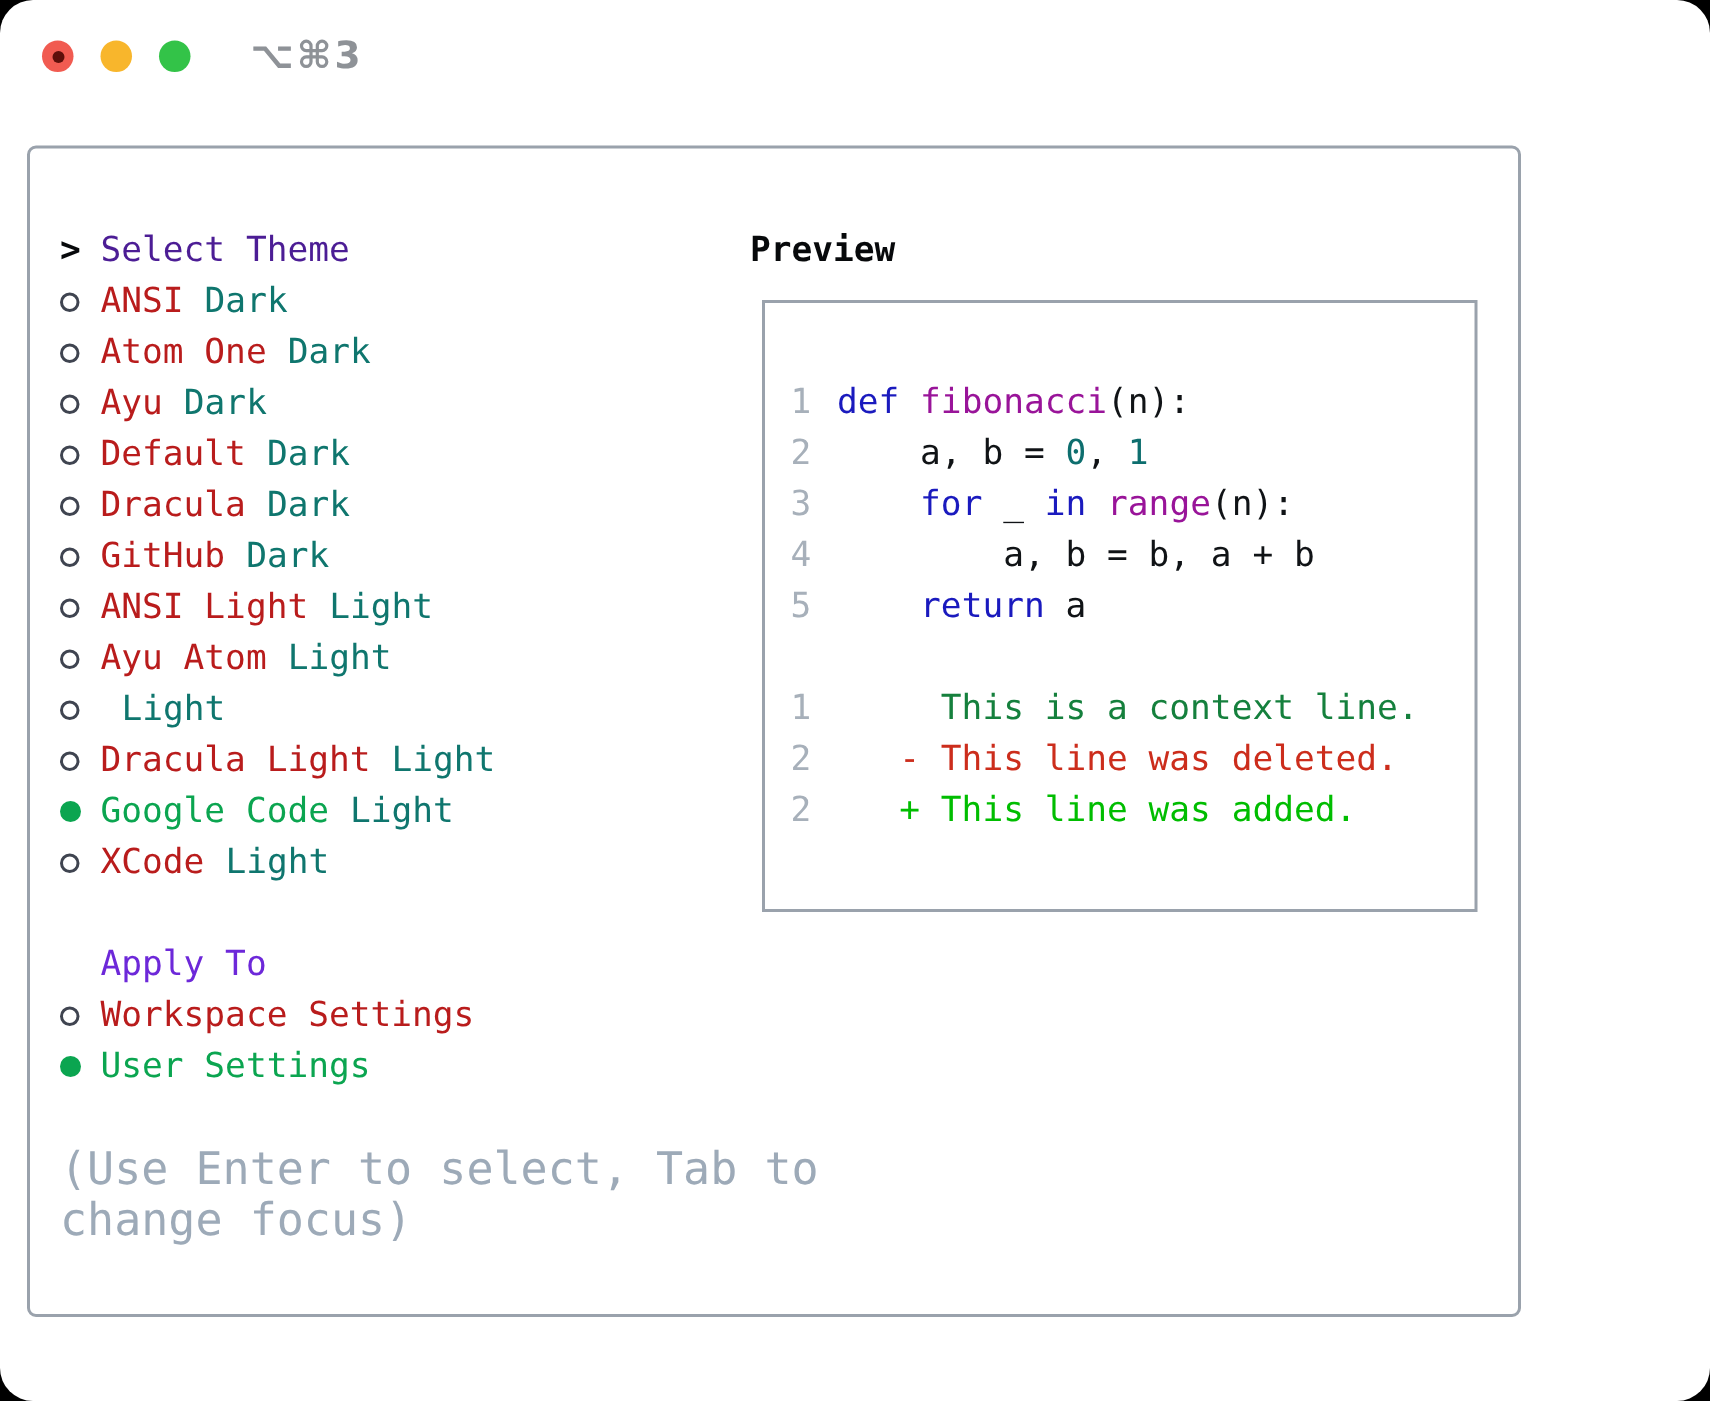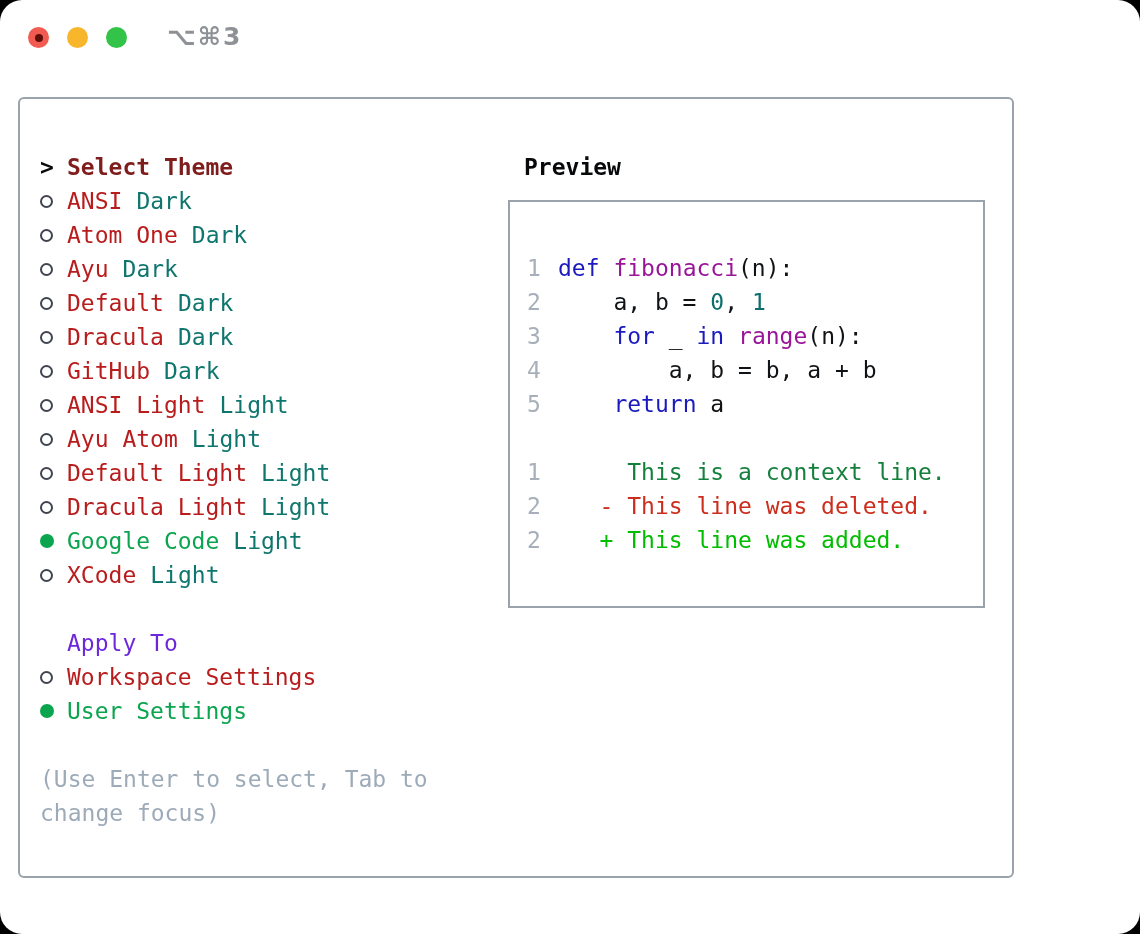--- a/index.html
+++ b/index.html
@@ -19,30 +19,30 @@
   
   .main-box{position:absolute;left:18px;top:97px;width:992px;height:777px;
             border:2px solid #9aa2ac;border-radius:6px}
 
   .left-col{position:absolute;left:20px;top:51px}
   .row{height:34px;display:flex;align-items:center;font-size:23px;color:#3f4450;white-space:pre}
   .bullet-cell{width:27px;flex:none;display:flex;align-items:center}
   .ring{width:13px;height:13px;border-radius:50%;border:2px solid #3f4450;box-sizing:border-box}
   .disc{width:14px;height:14px;border-radius:50%;background:var(--sel-green)}
   .prefix{font-weight:bold;color:#07090b}
-  .hdr{font-weight:bold;color:#7f1d1d}
+  .hdr{font-weight:normal;color:#4c1d95}
   .subhdr{color:#6d28d9}
   .theme-name{color:#b91c1c}
   .theme-name.selected{color:var(--sel-green)}
   .theme-variant{color:#0f766e;margin-left:14px}
-  .hint-row{height:34px;display:flex;align-items:center;font-size:23px;color:#9daab8;white-space:pre}
+  .hint-row{height:34px;display:flex;align-items:center;font-size:30px;color:#9daab8;white-space:pre}
   .blank{height:34px}
 
   
-  .preview-label{position:absolute;left:504px;top:51px;height:34px;display:flex;align-items:center;
+  .preview-label{position:absolute;left:480px;top:51px;height:34px;display:flex;align-items:center;
                  font-size:23px;font-weight:bold;color:#07090b}
   .preview-box{position:absolute;left:488px;top:101px;width:477px;height:408px;
                border:2px solid #9aa2ac;box-sizing:border-box;padding:49px 0 0 17px;overflow:hidden}
   .cl{height:34px;display:flex;align-items:center;font-size:23px;white-space:pre}
   .ln{width:31px;flex:none;color:#a7b0ba}
   .tk-pln{color:#101316}
   .tk-kwd{color:var(--kwd)}
   .tk-typ{color:var(--typ)}
   .tk-lit{color:var(--lit)}
   .tk-ctx{color:#15803d}
@@ -75,21 +75,21 @@
 
       <div id="theme-list">
           <div class="row"><span class="bullet-cell"><span class="ring"></span></span><span class="theme-name">ANSI</span><span class="theme-variant">Dark</span></div>
           <div class="row"><span class="bullet-cell"><span class="ring"></span></span><span class="theme-name">Atom One</span><span class="theme-variant">Dark</span></div>
           <div class="row"><span class="bullet-cell"><span class="ring"></span></span><span class="theme-name">Ayu</span><span class="theme-variant">Dark</span></div>
           <div class="row"><span class="bullet-cell"><span class="ring"></span></span><span class="theme-name">Default</span><span class="theme-variant">Dark</span></div>
           <div class="row"><span class="bullet-cell"><span class="ring"></span></span><span class="theme-name">Dracula</span><span class="theme-variant">Dark</span></div>
           <div class="row"><span class="bullet-cell"><span class="ring"></span></span><span class="theme-name">GitHub</span><span class="theme-variant">Dark</span></div>
           <div class="row"><span class="bullet-cell"><span class="ring"></span></span><span class="theme-name">ANSI Light</span><span class="theme-variant">Light</span></div>
           <div class="row"><span class="bullet-cell"><span class="ring"></span></span><span class="theme-name">Ayu Atom</span><span class="theme-variant">Light</span></div>
-          <div class="row"><span class="bullet-cell"><span class="ring"></span></span><span class="theme-name">Default Light</span><span class="theme-variant">Light</span></div>
+          <div class="row"><span class="bullet-cell"><span class="ring"></span></span><span class="theme-variant">Light</span></div>
           <div class="row"><span class="bullet-cell"><span class="ring"></span></span><span class="theme-name">Dracula Light</span><span class="theme-variant">Light</span></div>
           <div class="row"><span class="bullet-cell"><span class="disc"></span></span><span class="theme-name selected">Google Code</span><span class="theme-variant">Light</span></div>
           <div class="row"><span class="bullet-cell"><span class="ring"></span></span><span class="theme-name">XCode</span><span class="theme-variant">Light</span></div>
         </div>
 
       <div class="blank"></div>
 
       <div class="row">
         <span class="bullet-cell"></span>
         <span class="subhdr">Apply To</span>

